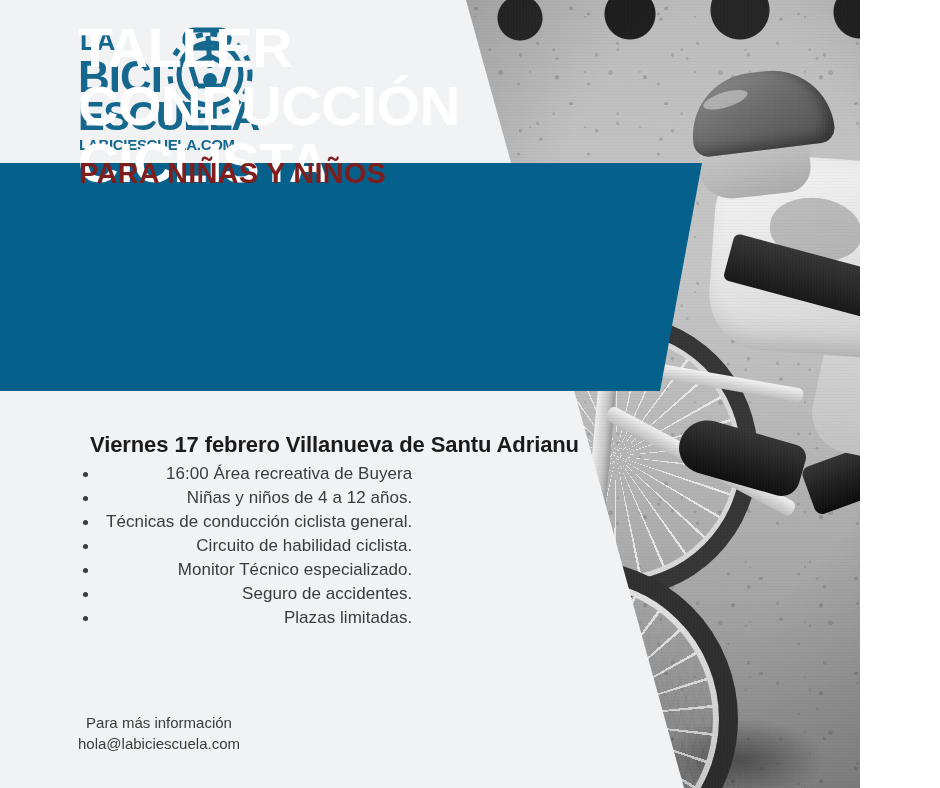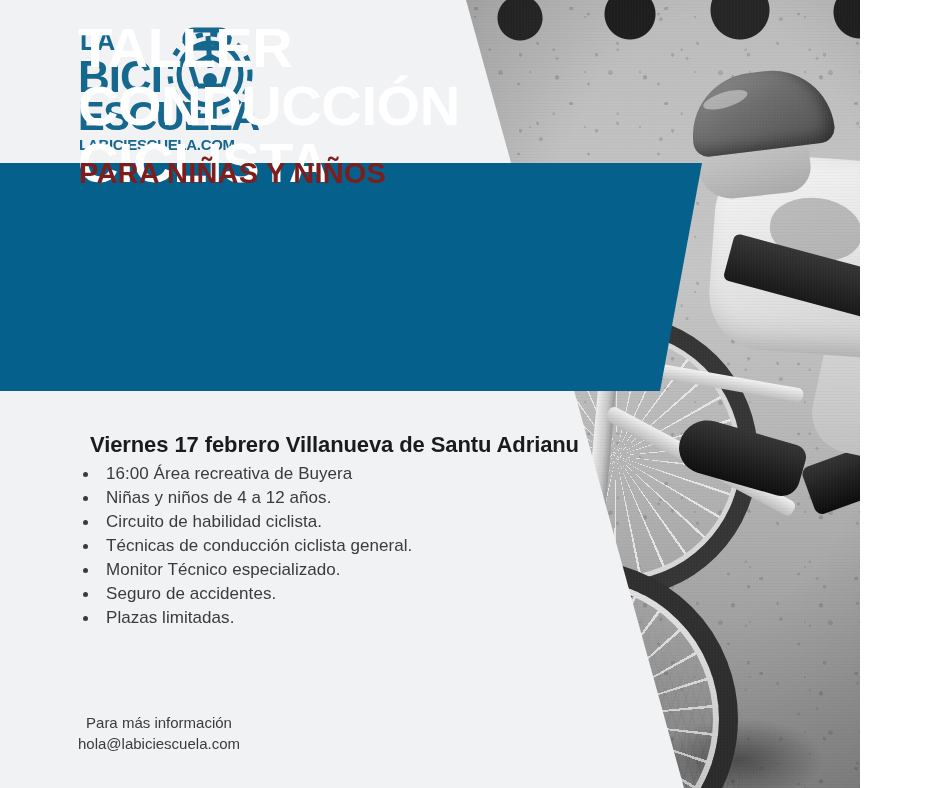--- a/index.html
+++ b/index.html
@@ -306,20 +306,21 @@
     padding: 0;
     list-style: none;
   }
   .bullets li {
     position: relative;
     padding-left: 28px;
     color: #3b3b3b;
     font-size: 17px;
     line-height: 24px;
     letter-spacing: 0.05px;
+    text-align: right;
   }
   .bullets li:before {
     content: "";
     position: absolute;
     left: 5px; top: 10px;
     width: 5px; height: 5px;
     border-radius: 50%;
     background: #3b3b3b;
   }
   .footer-info {
@@ -407,22 +408,22 @@
   <div class="banner"></div>
   <h1 class="banner-title">TALLER CONDUCCIÓN
 CICLISTA</h1>
   <h2 class="banner-sub">PARA NIÑAS Y NIÑOS</h2>
 
   <p class="date-line">Viernes 17 febrero Villanueva de Santu Adrianu</p>
 
   <ul class="bullets">
     <li>16:00 Área recreativa de Buyera</li>
     <li>Niñas y niños de 4 a 12 años.</li>
+    <li>Técnicas de conducción ciclista general.</li>
     <li>Circuito de habilidad ciclista.</li>
-    <li>Técnicas de conducción ciclista general.</li>
     <li>Monitor Técnico especializado.</li>
     <li>Seguro de accidentes.</li>
     <li>Plazas limitadas.</li>
   </ul>
 
   <div class="footer-info">
     <div>Para más información</div>
     <div>hola@labiciescuela.com</div>
   </div>
 

